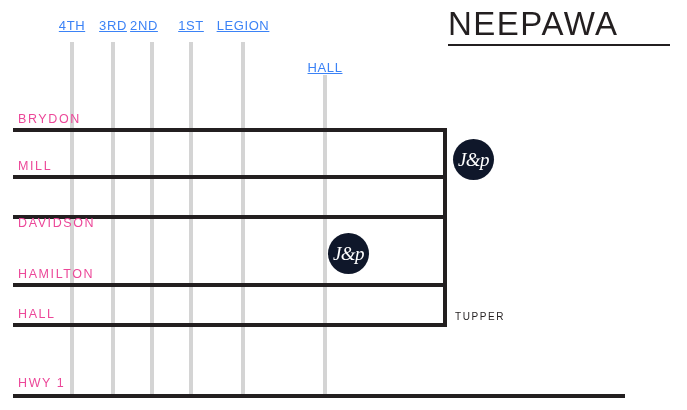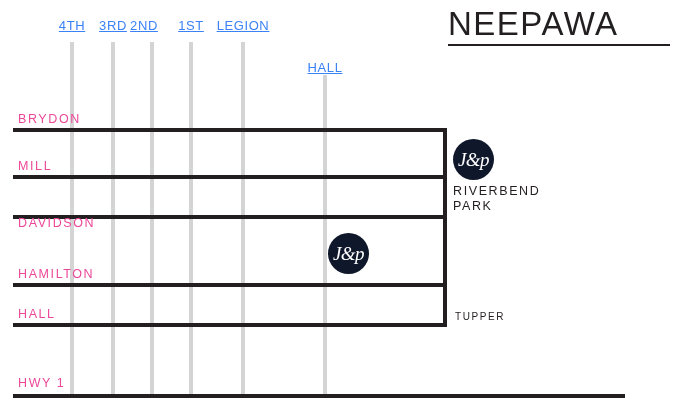--- a/index.html
+++ b/index.html
@@ -163,21 +163,19 @@
       <div class="v-boundary" style="left: 443px; top: 128px; height: 199px;"></div>
     </div>
 
   <div id="side-label-layer">
       <div class="side-label" style="left: 455px; top: 311px;">TUPPER</div>
     </div>
 
   <div id="poi-layer">
       <div class="poi poi-stack" style="left: 453px; top: 139px;">
         <div class="poi-badge">J&amp;p</div>
-        <div class="poi-name">RIVERBEND
-PARK</div>
       </div>
       <div class="poi poi-row" style="left: 328px; top: 233px;">
         <div class="poi-badge">J&amp;p</div>
       </div>
     </div>
 
 </div>
 
 </body></html>

